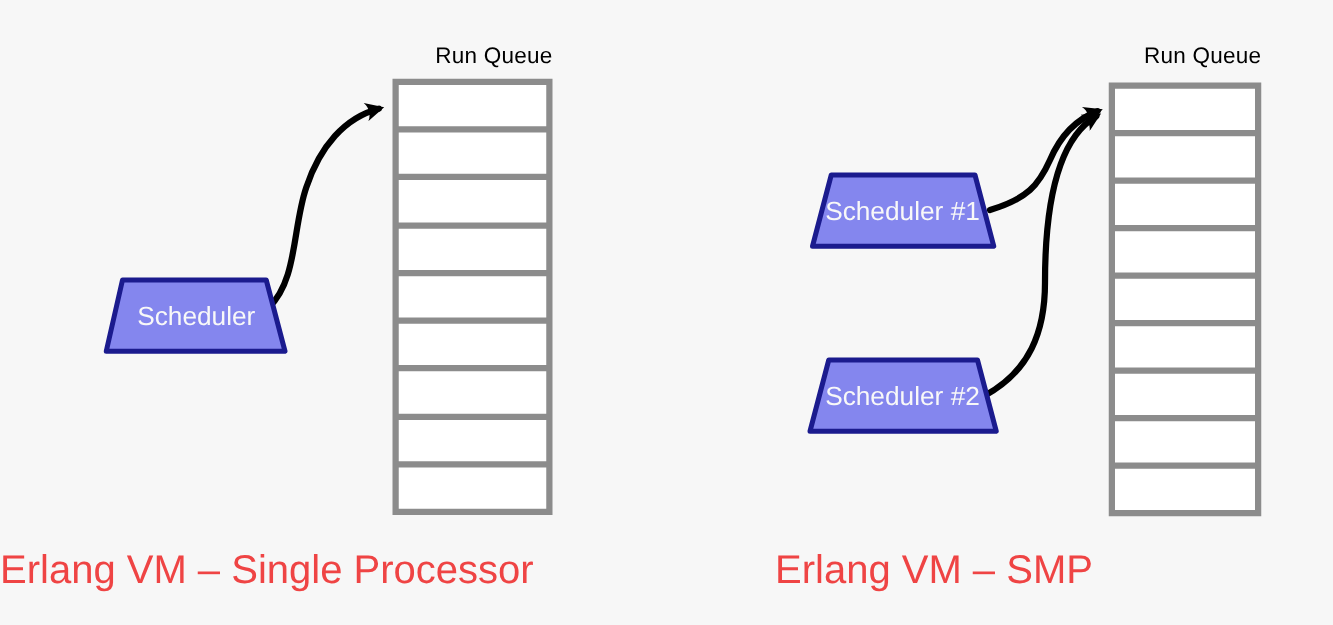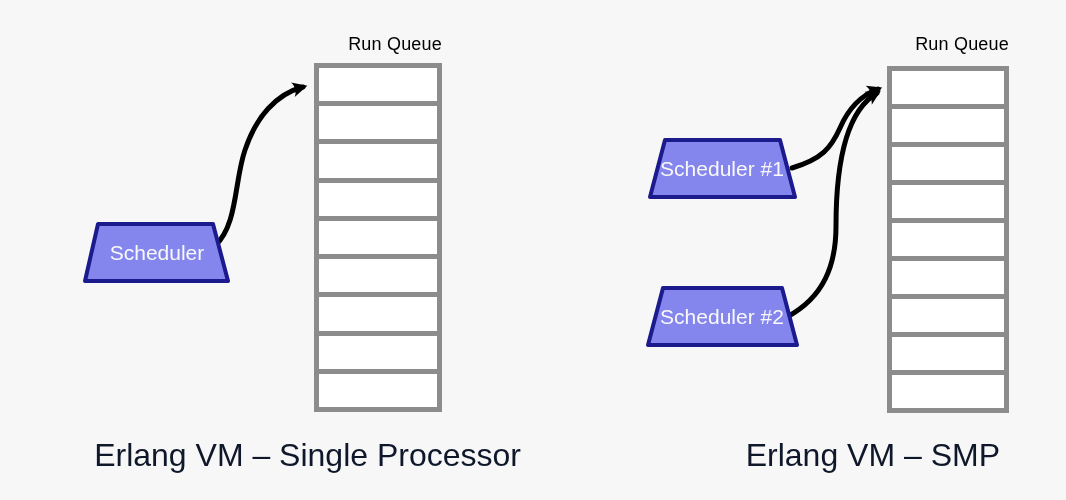--- a/index.html
+++ b/index.html
@@ -38,23 +38,23 @@
     flex-direction: column;
     gap: 5px;
     box-sizing: border-box;
   }
   .queue-cell {
     background: #ffffff;
     flex: 1;
   }
   .caption {
     position: absolute;
-    text-align: right;
+    text-align: left;
     font-size: 32px;
-    color: #0f172a;
+    color: #ef4444;
     font-weight: 400;
   }
   .scheduler-label {
     font-size: 21px;
     fill: #f8f8f8;
     font-family: "Liberation Sans", sans-serif;
     text-anchor: middle;
   }
   .scheduler-shape {
     fill: #8486ee;
@@ -119,15 +119,15 @@
       <div class="queue-cell"></div>
       <div class="queue-cell"></div>
       <div class="queue-cell"></div>
       <div class="queue-cell"></div>
       <div class="queue-cell"></div>
       <div class="queue-cell"></div>
       <div class="queue-cell"></div>
       <div class="queue-cell"></div>
     </div>
 
-  <div class="caption" style="left:584px; top:437px; width:416px;">Erlang VM – SMP</div>
+  <div class="caption" style="left:620px; top:437px; width:416px;">Erlang VM – SMP</div>
 
 </div>
 
 </body></html>

